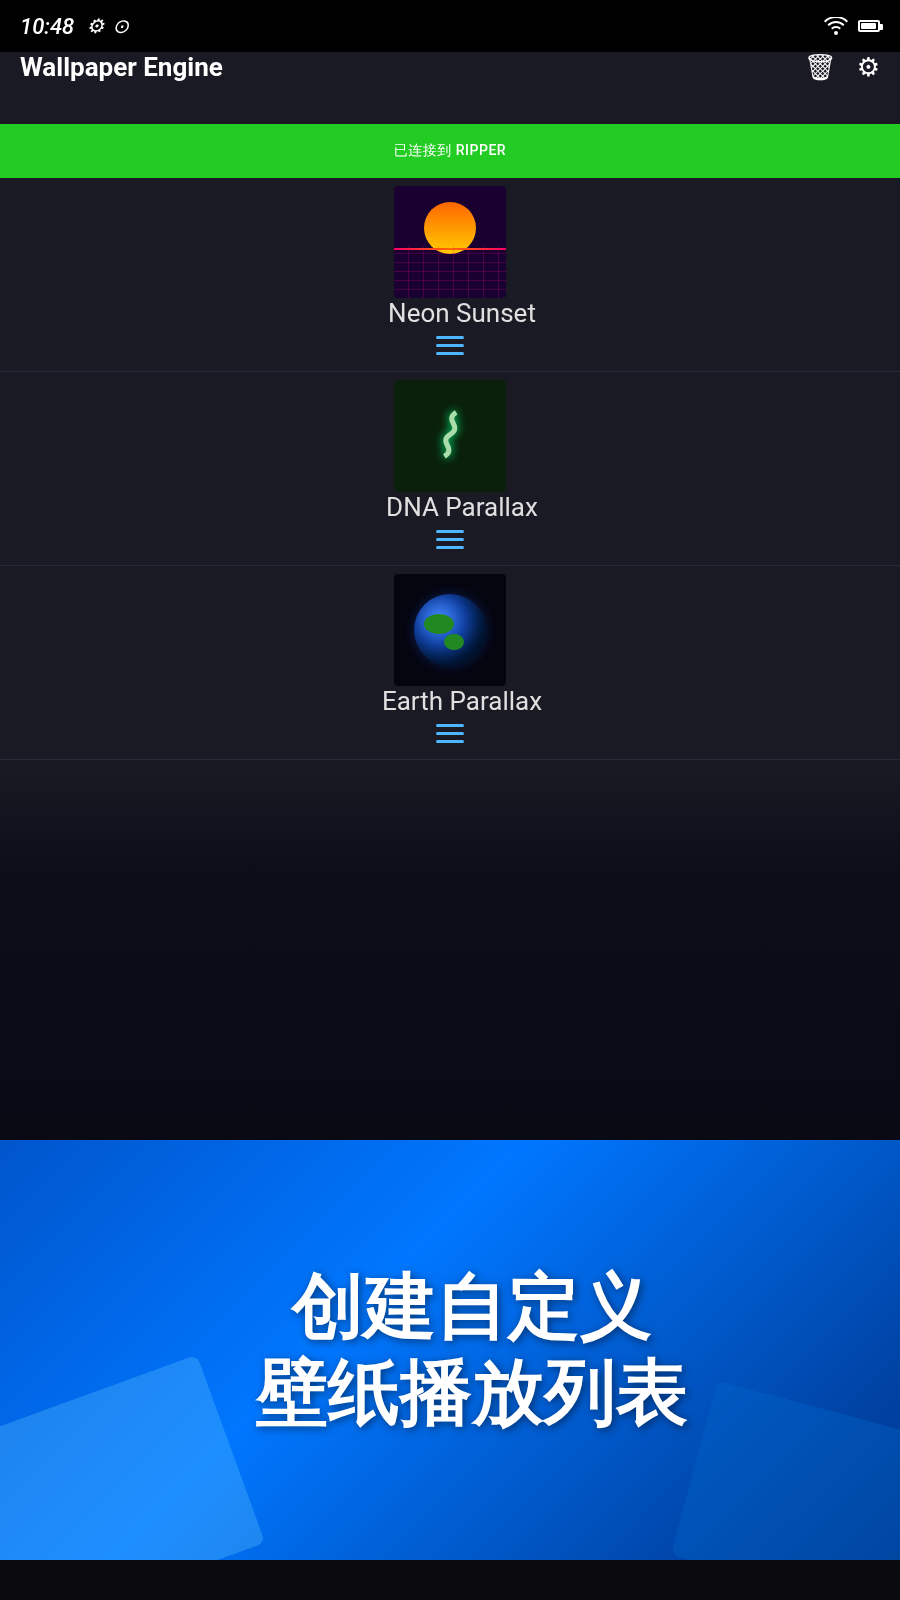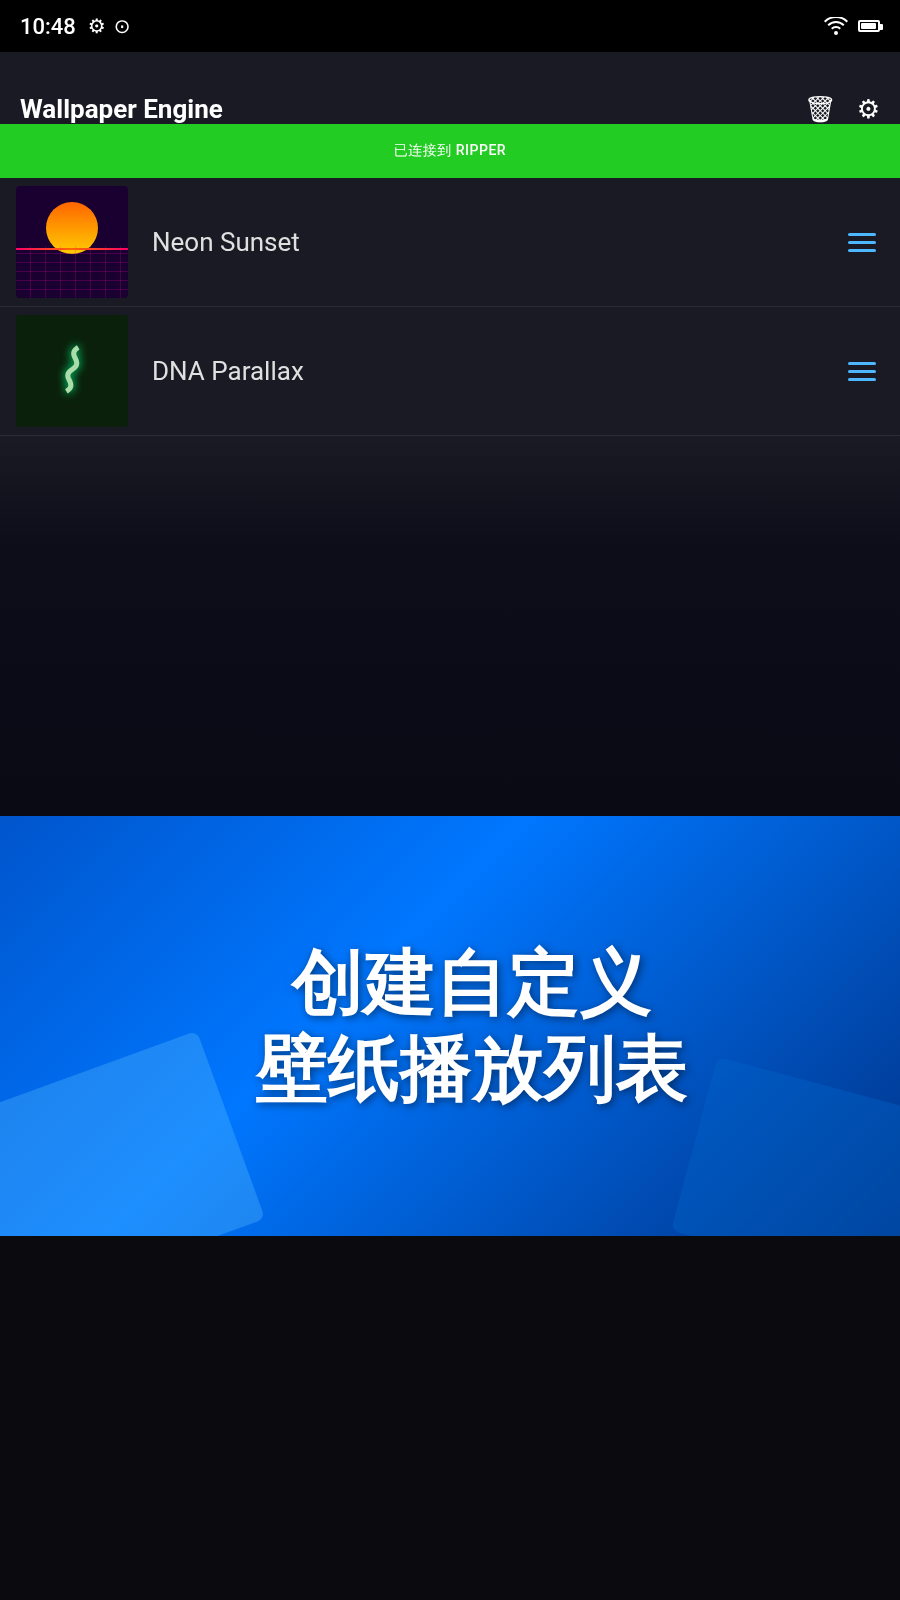--- a/index.html
+++ b/index.html
@@ -15,20 +15,21 @@
     }
 
     
     .status-bar {
       display: flex;
       justify-content: space-between;
       align-items: center;
       padding: 4px 20px;
       background: #000;
       height: 52px;
+      font-style: italic;
     }
 
     .status-left {
       display: flex;
       align-items: center;
       gap: 12px;
     }
 
     .status-time {
       font-size: 22px;
@@ -45,21 +46,21 @@
     .status-right {
       display: flex;
       align-items: center;
       gap: 10px;
     }
 
     
     .app-bar {
       display: flex;
       justify-content: space-between;
-      align-items: flex-end;
+      align-items: flex-start;
       padding: 0 20px;
       background: #1a1a24;
       height: 72px;
     }
 
     .app-title {
       font-size: 26px;
       font-weight: 700;
       color: #fff;
     }
@@ -92,20 +93,21 @@
       background: #1a1a24;
     }
 
     .wallpaper-item {
       display: flex;
       align-items: center;
       padding: 8px 16px;
       border-bottom: 1px solid #2a2a38;
       min-height: 128px;
       cursor: pointer;
+      flex-direction: column;
     }
 
     .wallpaper-thumbnail {
       width: 112px;
       height: 112px;
       border-radius: 4px;
       flex-shrink: 0;
       overflow: hidden;
     }
 
@@ -397,20 +399,31 @@
       <div class="dna-helix">⌇</div>
     </div>
     <span class="wallpaper-name">DNA Parallax</span>
     <div class="menu-lines">
       <div class="menu-line"></div>
       <div class="menu-line"></div>
       <div class="menu-line"></div>
     </div>
   </div>
 
+  <div class="wallpaper-item">
+    <div class="wallpaper-thumbnail thumb-earth">
+      <div class="earth"></div>
+    </div>
+    <span class="wallpaper-name">Earth Parallax</span>
+    <div class="menu-lines">
+      <div class="menu-line"></div>
+      <div class="menu-line"></div>
+      <div class="menu-line"></div>
+    </div>
+  </div>
 
 </div>
 
 <div class="empty-area"></div>
 
 <div class="promo-banner">
   <div class="promo-text">
     <span style="white-space:pre-line;">创建自定义
 壁纸播放列表</span>
   </div>

